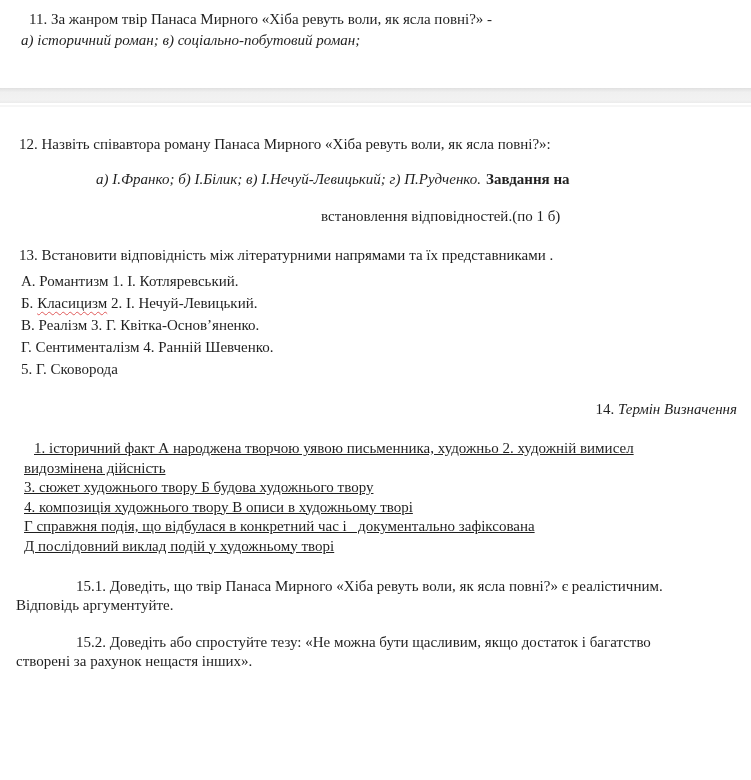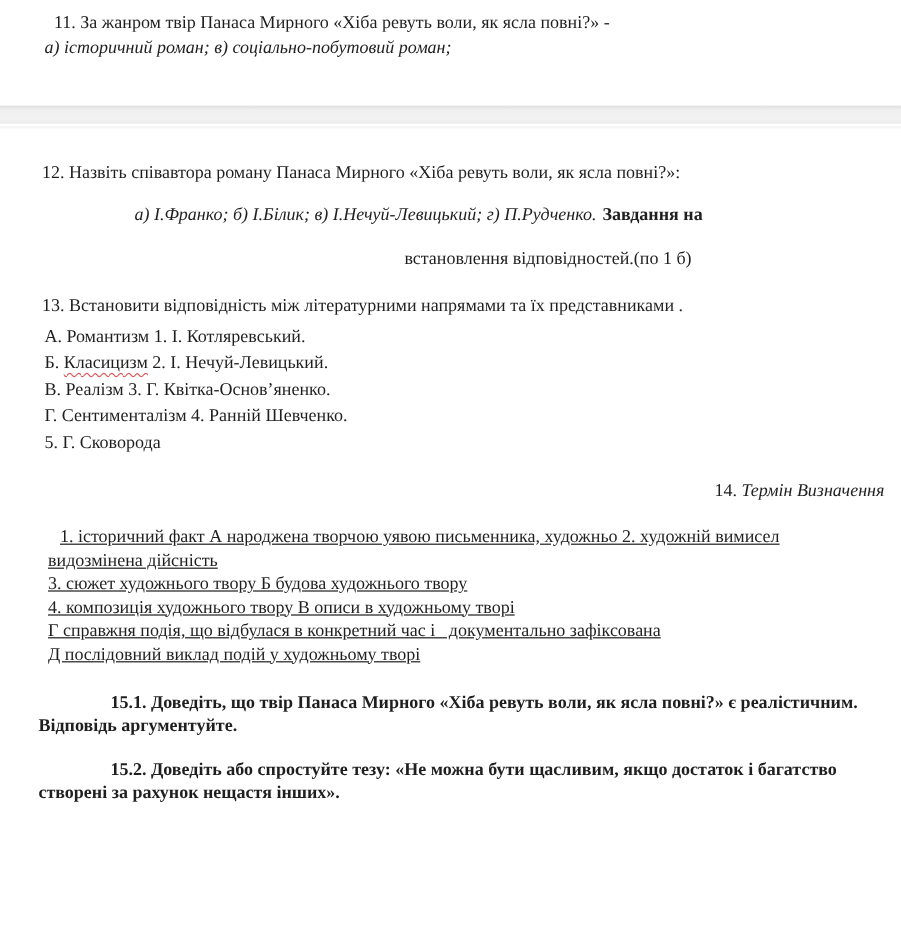--- a/index.html
+++ b/index.html
@@ -11,21 +11,21 @@
     width: 751px;
     height: 780px;
     overflow: hidden;
     font-family: "Liberation Serif", "DejaVu Serif", serif;
     font-size: 15px;
     color: #1f1f1f;
     -webkit-font-smoothing: antialiased;
   }
   .doc { width: 751px; }
   .page {
-    padding-left: 32px;
+    padding-left: 16px;
     padding-right: 14px;
     box-sizing: border-box;
   }
   p { margin: 0; line-height: 21px; }
 
   
   .page-one {
     height: 88px;
     padding-top: 9px;
   }
@@ -79,21 +79,21 @@
     line-height: 19.5px;
     white-space: pre-wrap;
     text-decoration: underline;
   }
   .terms p.first { text-indent: 10px; }
   .essay-head {
     font-weight: bold;
     margin-top: 33px;
     margin-left: 205px;
   }
-  .q15 p { line-height: 19px; font-weight: bold; }
+  .q15 p { line-height: 19px; }
   .q15 { margin-top: 21px; }
   .q15.second { margin-top: 18px; }
   .q15 p.first { padding-left: 60px; }
 </style>
 </head>
 <body>
 
 <div class="doc">
 
   <section class="page page-one">

